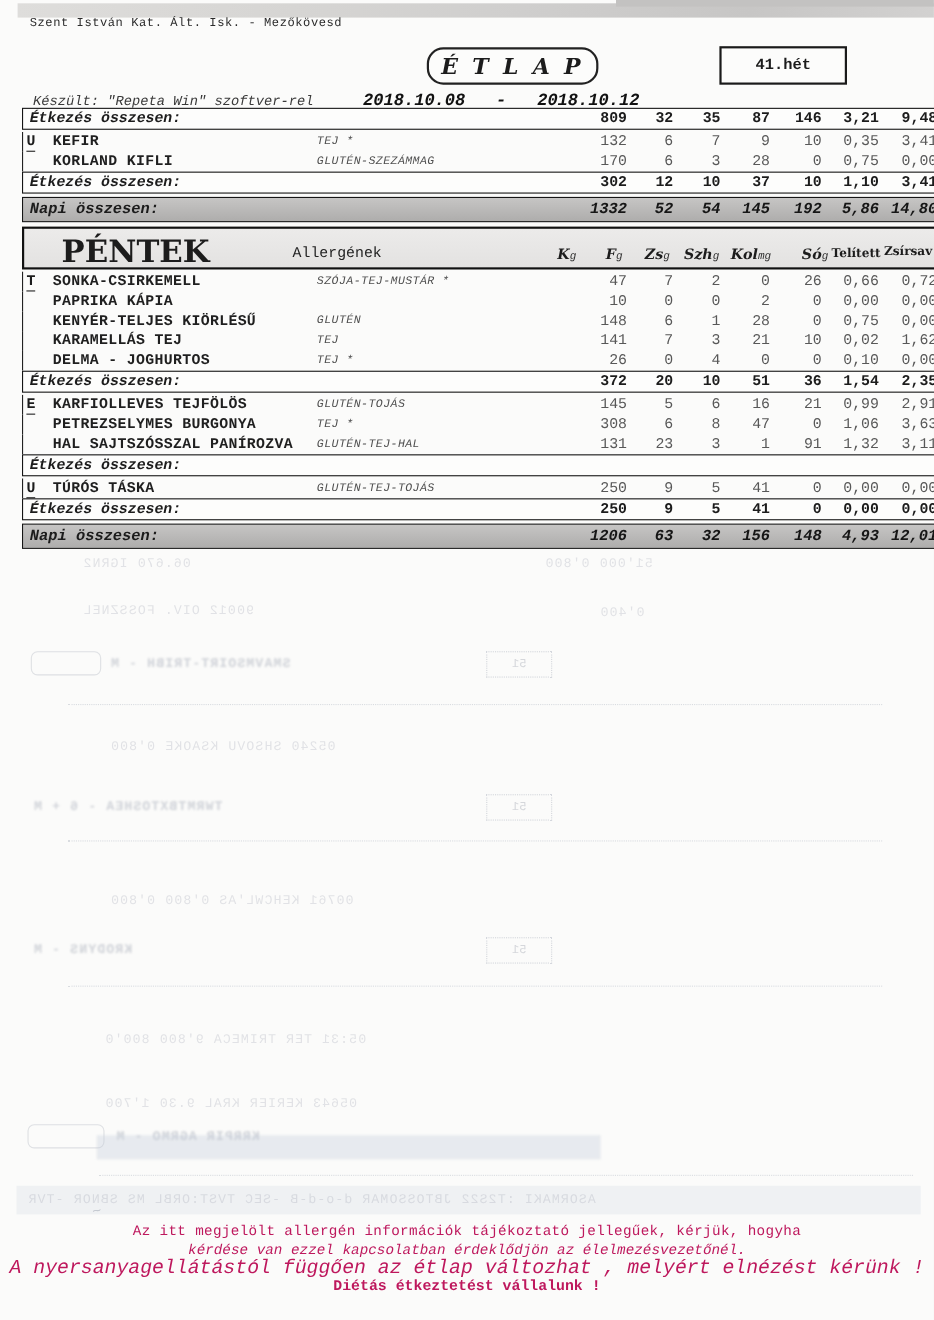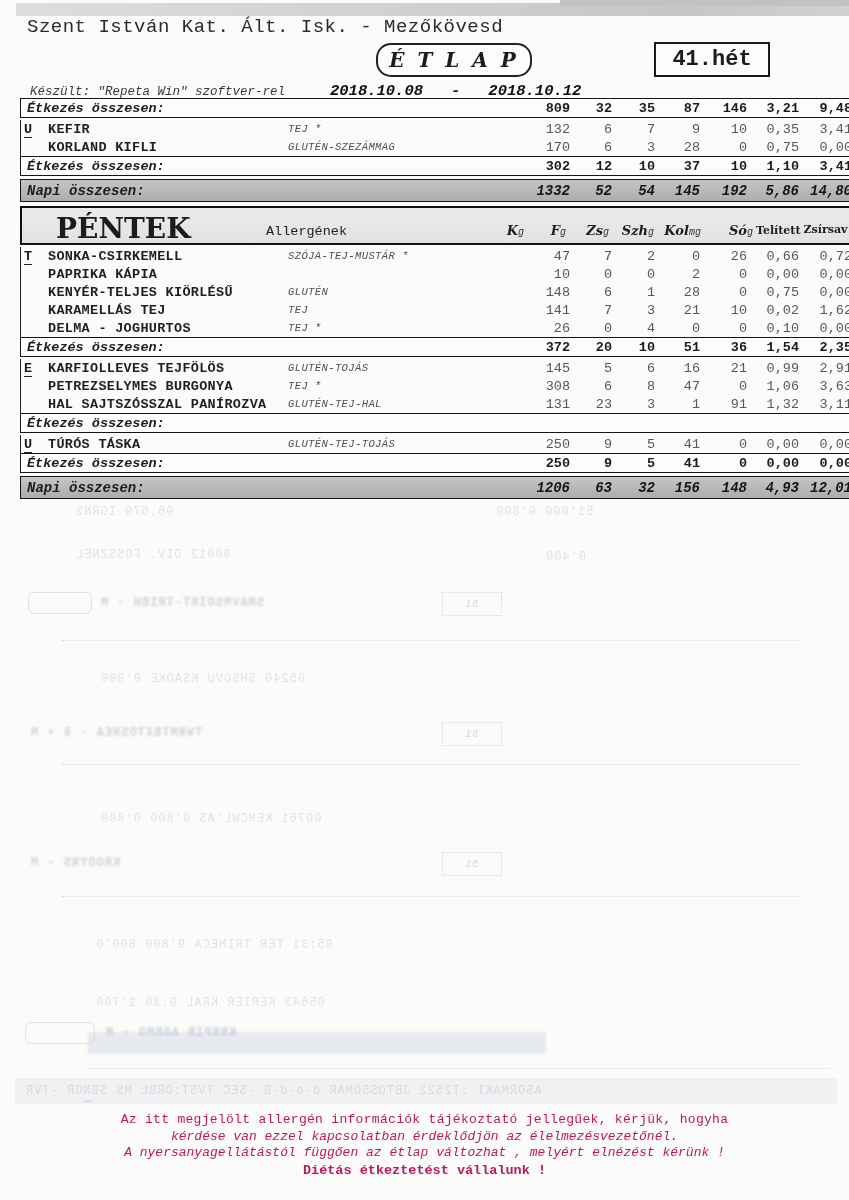--- a/index.html
+++ b/index.html
@@ -9,28 +9,28 @@
     font-family:"Liberation Mono","DejaVu Sans Mono",monospace;
     color:#1c1c1c;
   }
   
   .scan-band{position:absolute;left:16px;top:3px;width:833px;height:13px;
     background:linear-gradient(90deg,#dedddb 0%,#d6d5d3 30%,#cfcecd 55%,#c7c6c5 80%,#d2d1d0 100%);
     filter:blur(.4px);}
   .scan-band2{position:absolute;left:560px;top:0;width:289px;height:6px;background:#c3c2c1;filter:blur(.6px);}
 
   
-  .school{position:absolute;left:27px;top:16px;font-size:19px;letter-spacing:.5px;color:#2b2b2b;}
+  .school{position:absolute;left:27px;top:16px;font-size:11px;letter-spacing:.5px;color:#2b2b2b;}
   .class-box{position:absolute;left:17px;top:43px;width:282px;height:36px;border:2px solid #161616;
     display:flex;align-items:center;padding-left:7px;font-size:25px;font-weight:bold;letter-spacing:1px;background:#fcfcfb;}
-  .etlap-oval{position:absolute;left:376px;top:43px;width:152px;height:30px;border:2px solid #222;border-radius:15px;
+  .etlap-oval{position:absolute;left:388px;top:43px;width:152px;height:30px;border:2px solid #222;border-radius:15px;
     display:flex;align-items:center;justify-content:center;background:#fcfcfb;
     font-family:"DejaVu Serif",serif;font-style:italic;font-weight:bold;font-size:20px;letter-spacing:3px;}
   .week-box{position:absolute;left:654px;top:42px;width:112px;height:31px;border:2px solid #1a1a1a;
-    display:flex;align-items:center;justify-content:center;font-size:22px;font-weight:bold;background:#fcfcfb;}
+    display:flex;align-items:center;justify-content:center;font-size:14px;font-weight:bold;background:#fcfcfb;}
   .made-line{position:absolute;left:30px;top:85px;font-style:italic;font-size:12.5px;color:#3a3a3a;}
   .date-line{position:absolute;left:330px;top:82px;font-size:15.5px;font-weight:bold;font-style:italic;display:flex;gap:28px;color:#111;}
 
   
   .menu-table{position:absolute;left:20px;top:98px;width:836px;}
   .vals{display:grid;grid-template-columns:46px 42px 43px 45px 47px 52px 53px;}
   .vals span{text-align:right;padding-right:3px;white-space:nowrap;}
 
   .row-sum{display:flex;align-items:center;height:18px;border:1.6px solid #151515;background:#fdfdfc;margin-bottom:2px;}
   .row-sum .lbl{flex:1;padding-left:6px;font-weight:bold;font-style:italic;font-size:13.5px;}
@@ -69,21 +69,21 @@
   .ghost-dbox{position:absolute;border:1.5px dotted rgba(140,148,165,.35);color:rgba(125,132,150,.30);
     font-size:11px;display:flex;align-items:center;justify-content:center;transform:scaleX(-1);filter:blur(.4px);}
   .ghost-dline{position:absolute;border-top:1.5px dotted rgba(140,148,165,.30);filter:blur(.3px);}
   .ghost-bar{position:absolute;background:rgba(196,204,218,.35);filter:blur(.8px);}
   .ghost-band{position:absolute;background:rgba(208,214,226,.28);filter:blur(.6px);}
 
   
   .footer{position:absolute;left:0;top:1112px;width:100%;text-align:center;line-height:16.5px;color:#be185d;}
   .footer .f1{font-size:13px;letter-spacing:.3px;}
   .footer .f2{font-size:13px;font-style:italic;}
-  .footer .f3{font-size:13px;font-style:italic;}
+  .footer .f3{font-size:18px;font-style:italic;}
   .footer .f4{font-size:13.5px;font-weight:bold;margin-top:1px;}
   .curl{position:absolute;left:84px;top:1094px;color:rgba(120,128,145,.35);font-size:14px;transform:rotate(-12deg);}
 </style>
 </head>
 <body>
 
 <div class="page">
 
   <div class="scan-band"></div>
   <div class="scan-band2"></div>

